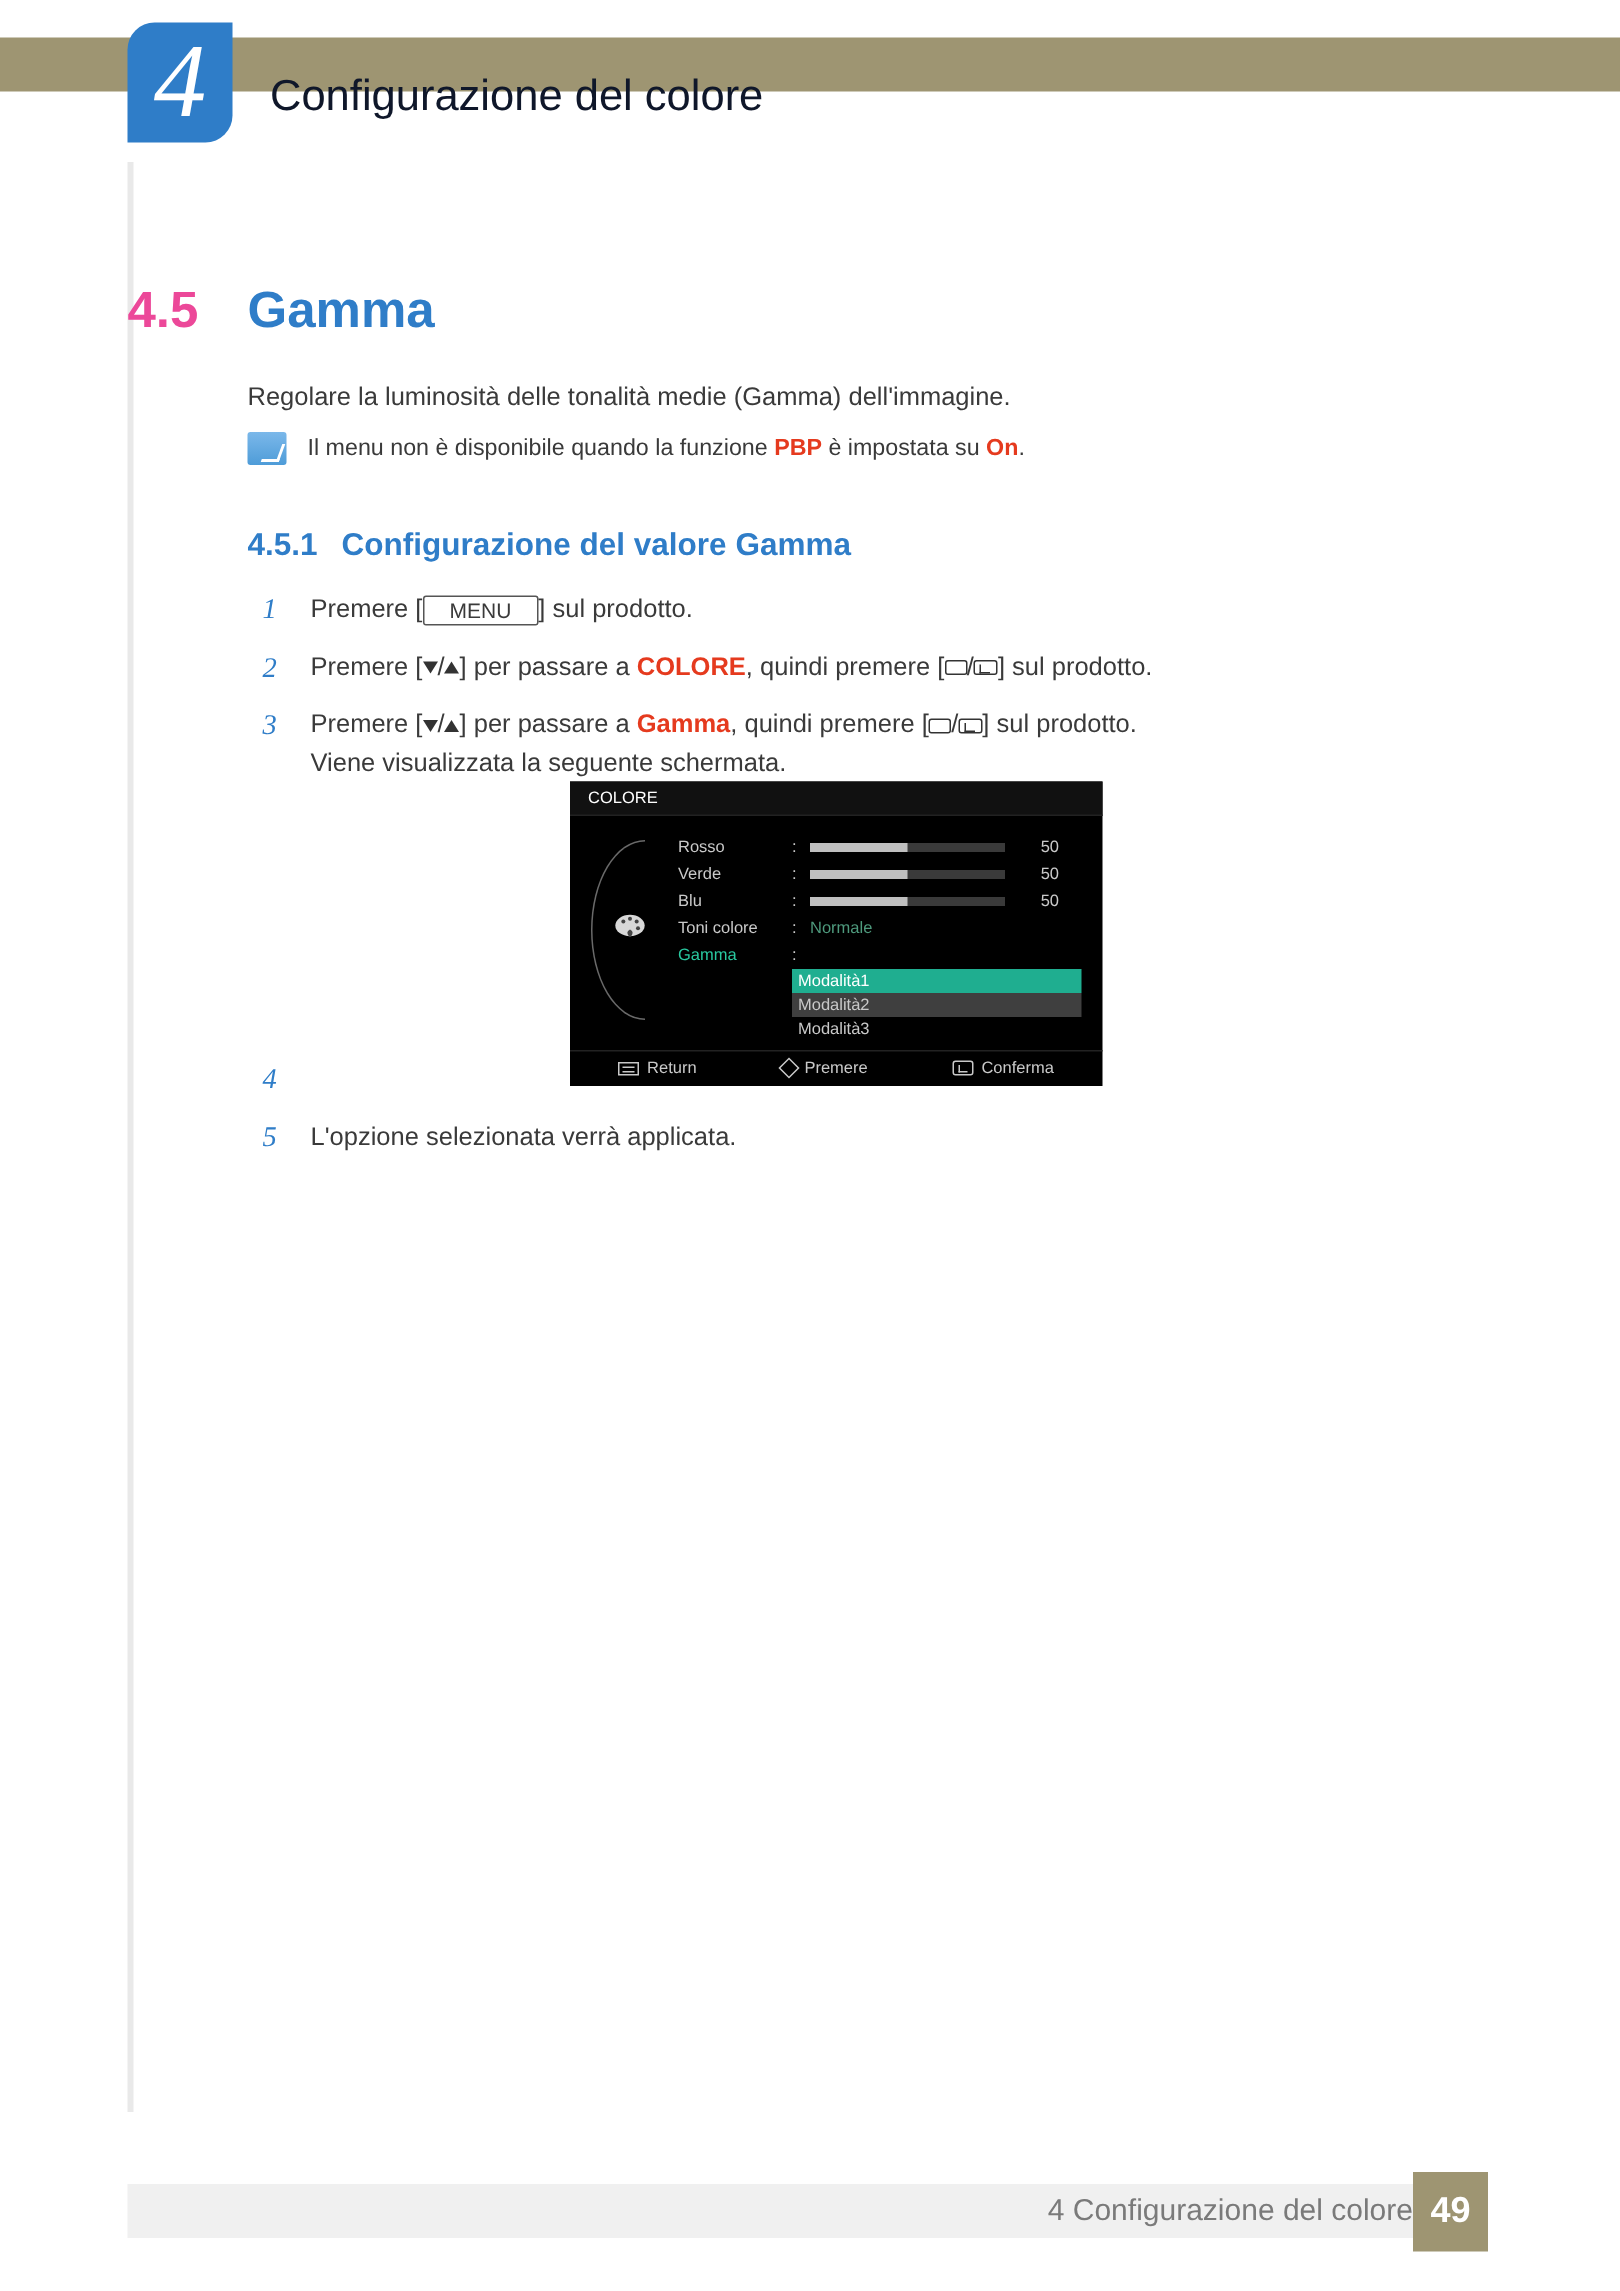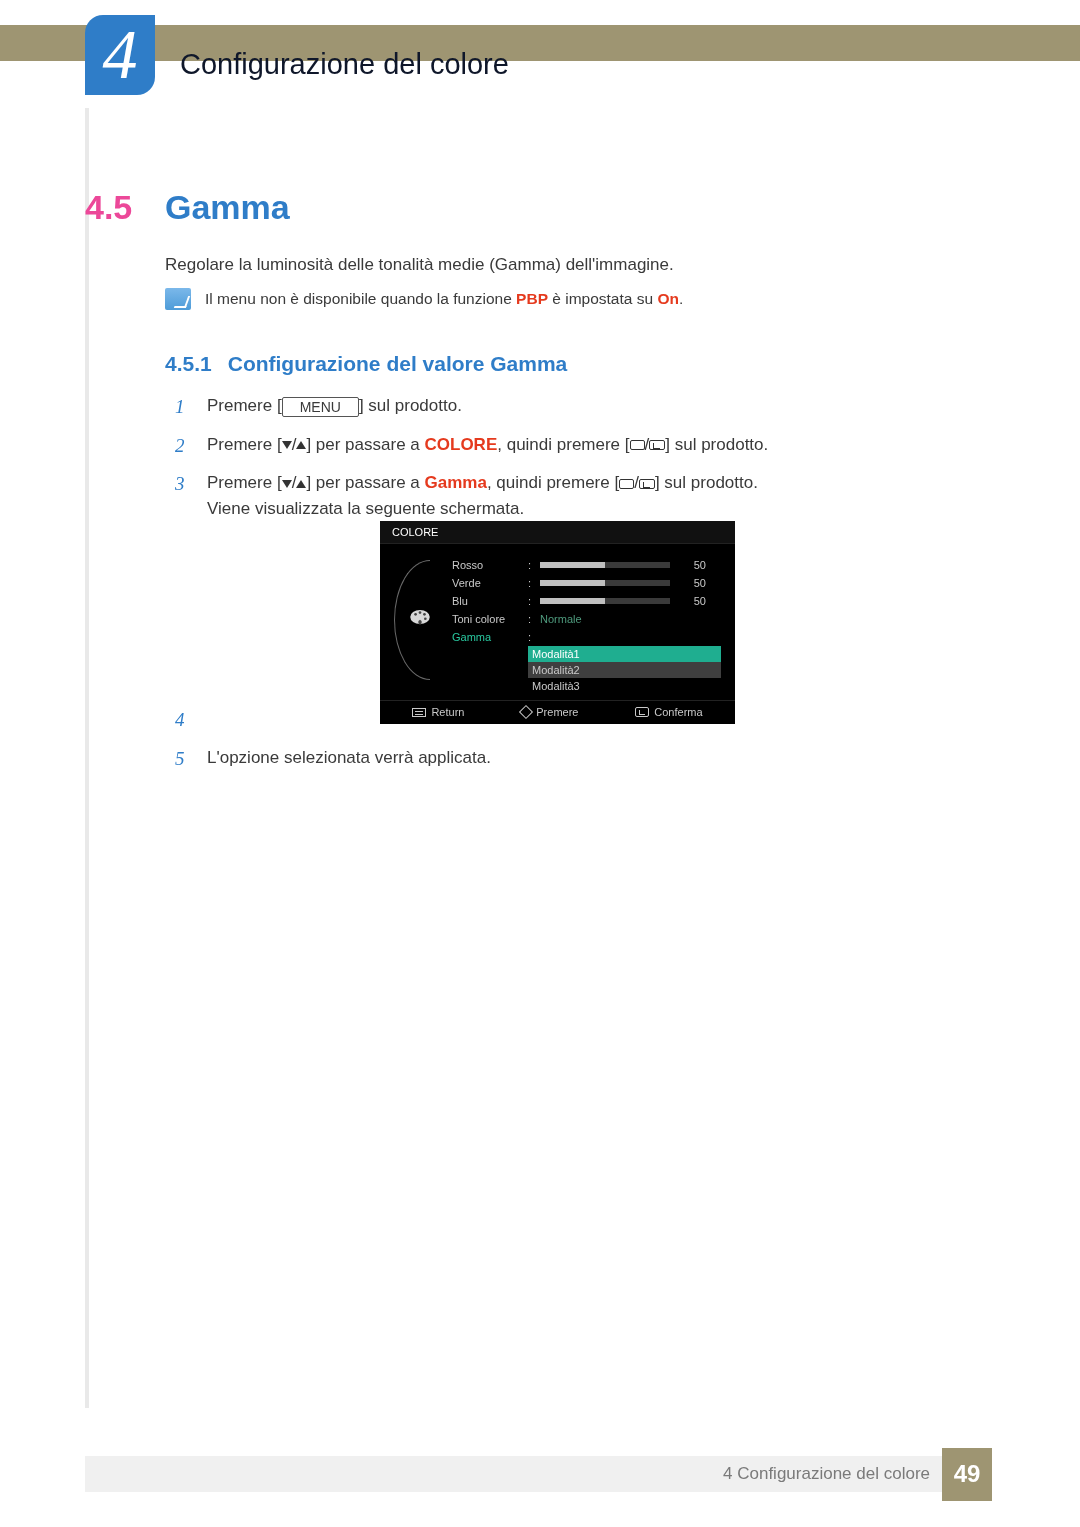--- a/index.html
+++ b/index.html
@@ -207,23 +207,23 @@
     left:85px; bottom:35px;
     width: 907px;
     height: 36px;
     background:#f0f0f0;
     display:flex;
     align-items:center;
     justify-content:flex-end;
     padding-right:0;
   }
   .footer-text {
-    font-size:17px;
+    font-size:20px;
     color:#7a7a7a;
-    margin-right:12px;
+    margin-right:0;
   }
   .page-badge {
     width:50px; height:53px;
     background:#9e9572;
     color:#fff;
     font-size:24px;
     font-weight:700;
     display:flex;
     align-items:center;
     justify-content:center;

